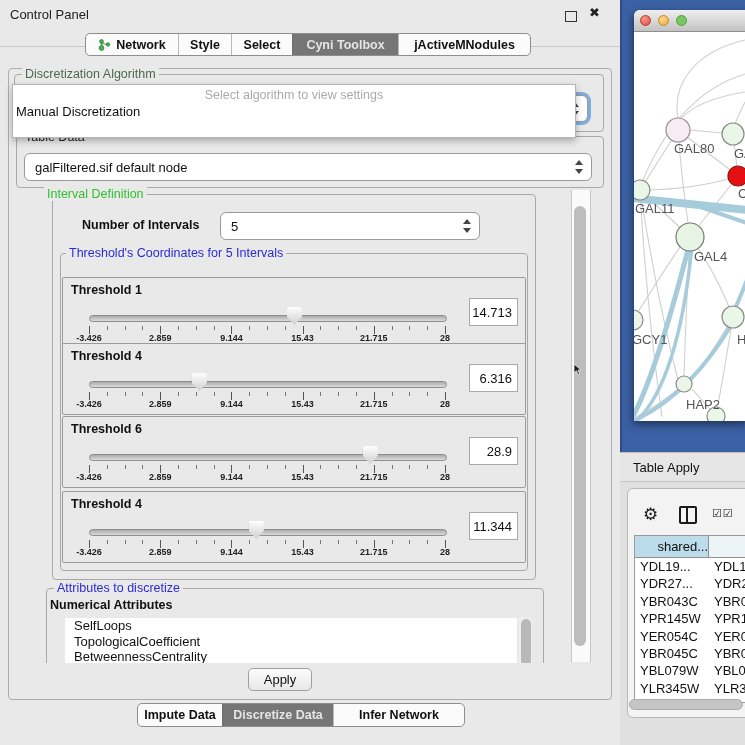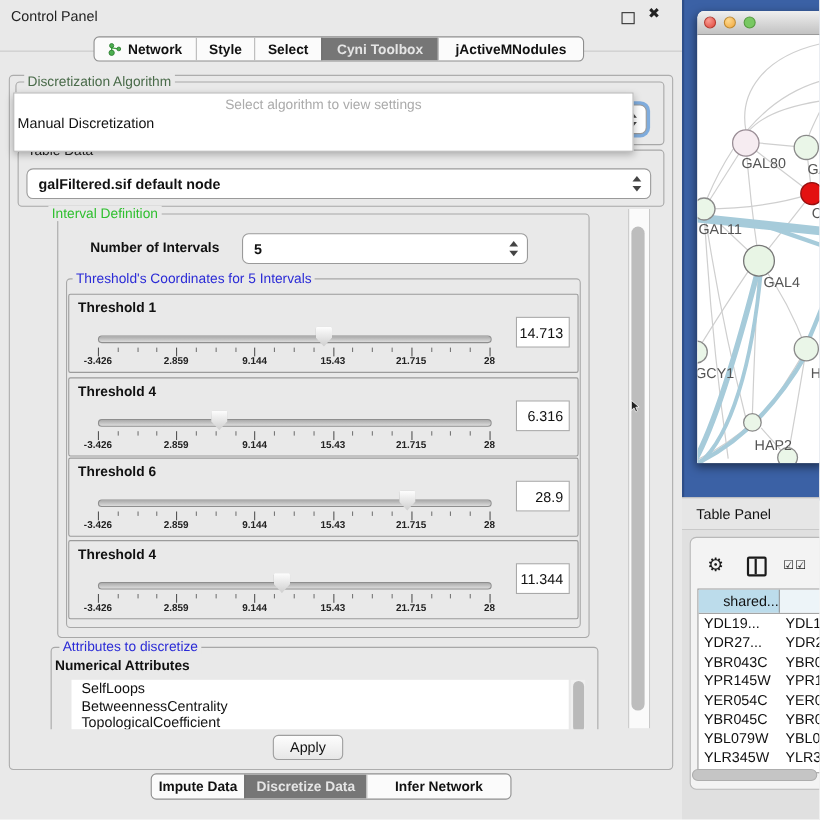--- a/index.html
+++ b/index.html
@@ -19,21 +19,21 @@
   .tabseg:first-child{border-left:none;}
   .tabseg.dark{background:#767676;color:#e5e5e5;border-left:1px solid #6E6E6E;}
   .bottom-tabbar{left:137px;top:703px;height:22px;display:flex;background:#FBFBFB;border:1px solid #8E8E8E;
           border-radius:5px;overflow:hidden;z-index:2;font-size:12.5px;font-weight:bold;}
 
   
   .outer-panel{left:8px;top:68px;width:602px;height:630px;border:1px solid #ADADAD;border-radius:4px;background:#E9E9E9;}
   .groupbox{border:1px solid #A8A8A8;border-radius:4px;}
   .grouptitle{position:absolute;background:#E9E9E9;padding:0 3px;font-size:12.5px;z-index:2;white-space:nowrap;}
 
-  .combo{background:#fff;border:1px solid #9A9A9A;border-radius:6px;font-size:13px;display:flex;align-items:center;font-weight:bold;}
+  .combo{background:#fff;border:1px solid #9A9A9A;border-radius:6px;font-size:13px;display:flex;align-items:center;}
   .combo .txt{padding-left:10px;flex:1;}
   .spin{width:9px;height:14px;position:relative;margin-right:8px;}
   .spin::before{content:"";position:absolute;left:1px;top:0;border:4px solid transparent;border-bottom:5px solid #444;border-top:none;}
   .spin::after{content:"";position:absolute;left:1px;bottom:0;border:4px solid transparent;border-top:5px solid #444;border-bottom:none;}
 
   .popup{left:12px;top:84px;width:562px;height:52px;background:#fff;border:1px solid #B5B5B5;
          box-shadow:0 3px 7px rgba(0,0,0,.28);z-index:20;}
   .popup .hint{position:absolute;left:0;top:3px;width:100%;text-align:center;color:#ABABAB;font-size:12.5px;}
   .popup .opt1{position:absolute;left:3px;top:19px;font-size:13px;font-weight:normal;}
   .popup .opt2{position:absolute;left:3px;top:35px;font-size:13px;}
@@ -169,21 +169,21 @@
 
     <div class="abs" style="left:66px;top:34px;font-size:12.5px;font-weight:bold;">Number of Intervals</div>
     <div class="abs combo" style="left:204px;top:28px;width:258px;height:26px;">
       <span class="txt">5</span>
       <span class="spin"></span>
     </div>
 
     <div class="abs groupbox" style="left:44px;top:69px;width:466px;height:316px;"></div>
     <div class="grouptitle blue-title" style="left:50px;top:62px;">Threshold's Coordinates for 5 Intervals</div>
 
-    <div class="threshold" style="top:83px;">
+    <div class="threshold" style="top:93px;">
       <div class="tlabel">Threshold 1</div>
       <div class="track"></div>
       <div class="thumb" style="left: 223.982px;"></div>
       <div class="ticks">
           <div class="tick major" style="left: 26px;"></div>
           <div class="tick" style="left: 43.8px;"></div>
           <div class="tick" style="left: 61.6px;"></div>
           <div class="tick" style="left: 79.4px;"></div>
           <div class="tick major" style="left: 97.2px;"></div>
           <div class="tick" style="left: 115px;"></div>
@@ -326,22 +326,22 @@
           <span class="tick-lab" style="left: 352px;">28</span>
         </div>
       <div class="valuebox">11.344</div>
     </div>
 
     <div class="abs groupbox" style="left:30px;top:404px;width:496px;height:90px;"></div>
     <div class="grouptitle blue-title" style="left:38px;top:397px;">Attributes to discretize</div>
     <div class="abs" style="left:34px;top:414px;font-size:12.5px;font-weight:bold;">Numerical Attributes</div>
     <div class="attr-list" id="attr-list">
         <div class="attr-item">SelfLoops</div>
+        <div class="attr-item">TopologicalCoefficient</div>
         <div class="attr-item">BetweennessCentrality</div>
-        <div class="attr-item">TopologicalCoefficient</div>
       </div>
     <div class="attr-scroll">
         <div class="thumb-v2"></div>
       </div>
   </div>
 
   <div class="abs vscroll">
     <div class="thumb-v"></div>
   </div>
 
@@ -423,21 +423,21 @@
             <text x="60" y="229">GAL4</text>
             <text x="-2" y="312">GCY1</text>
             <text x="103" y="312">H</text>
             <text x="52" y="377">HAP2</text>
           </g>
       </svg>
     </div>
   </div>
 
   <div class="abs tp-bar">
-    <div class="tp-title">Table Panel</div>
+    <div class="tp-title">Table Apply</div>
   </div>
   <div class="abs right-lower"></div>
 
   <div class="abs tp-card">
     <div class="gear">⚙</div>
     <div class="split-icon"></div>
     <div class="checks">☑☑</div>
     <div class="tp-table">
       <div class="tp-head">
         <div class="tp-hcell c1">shared...</div>

